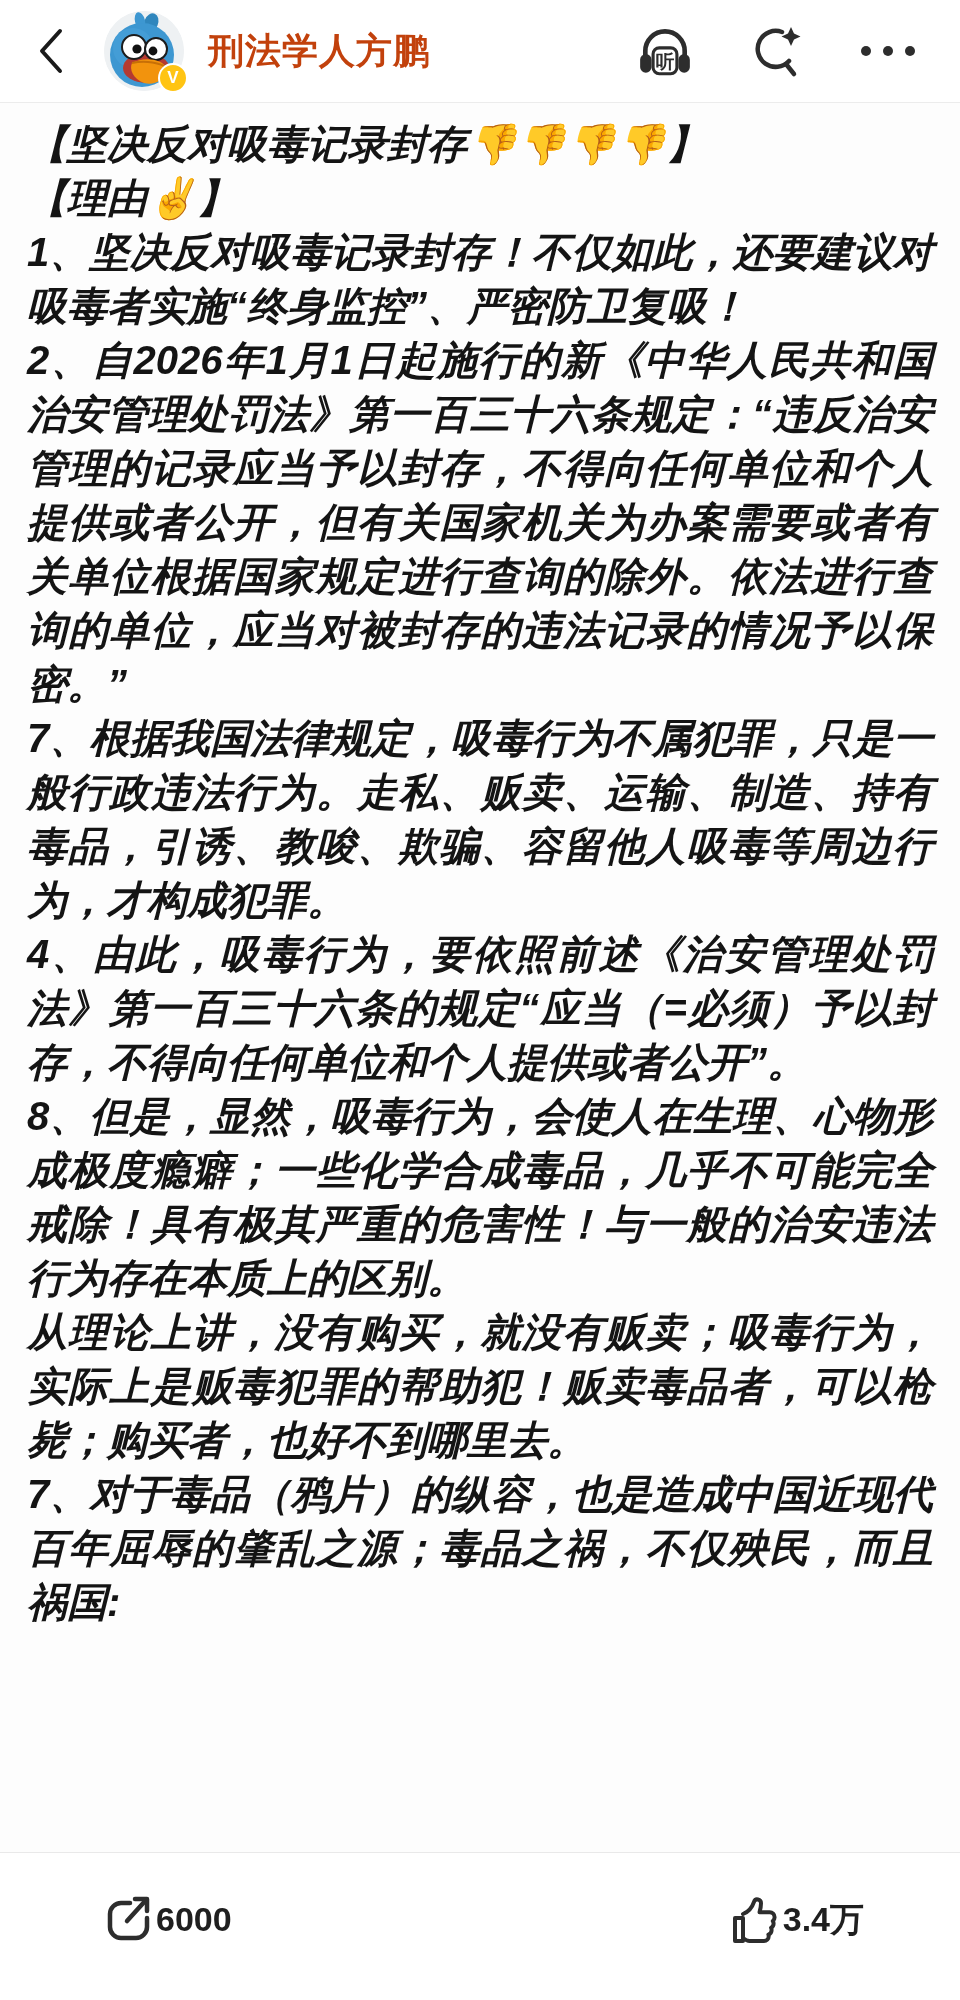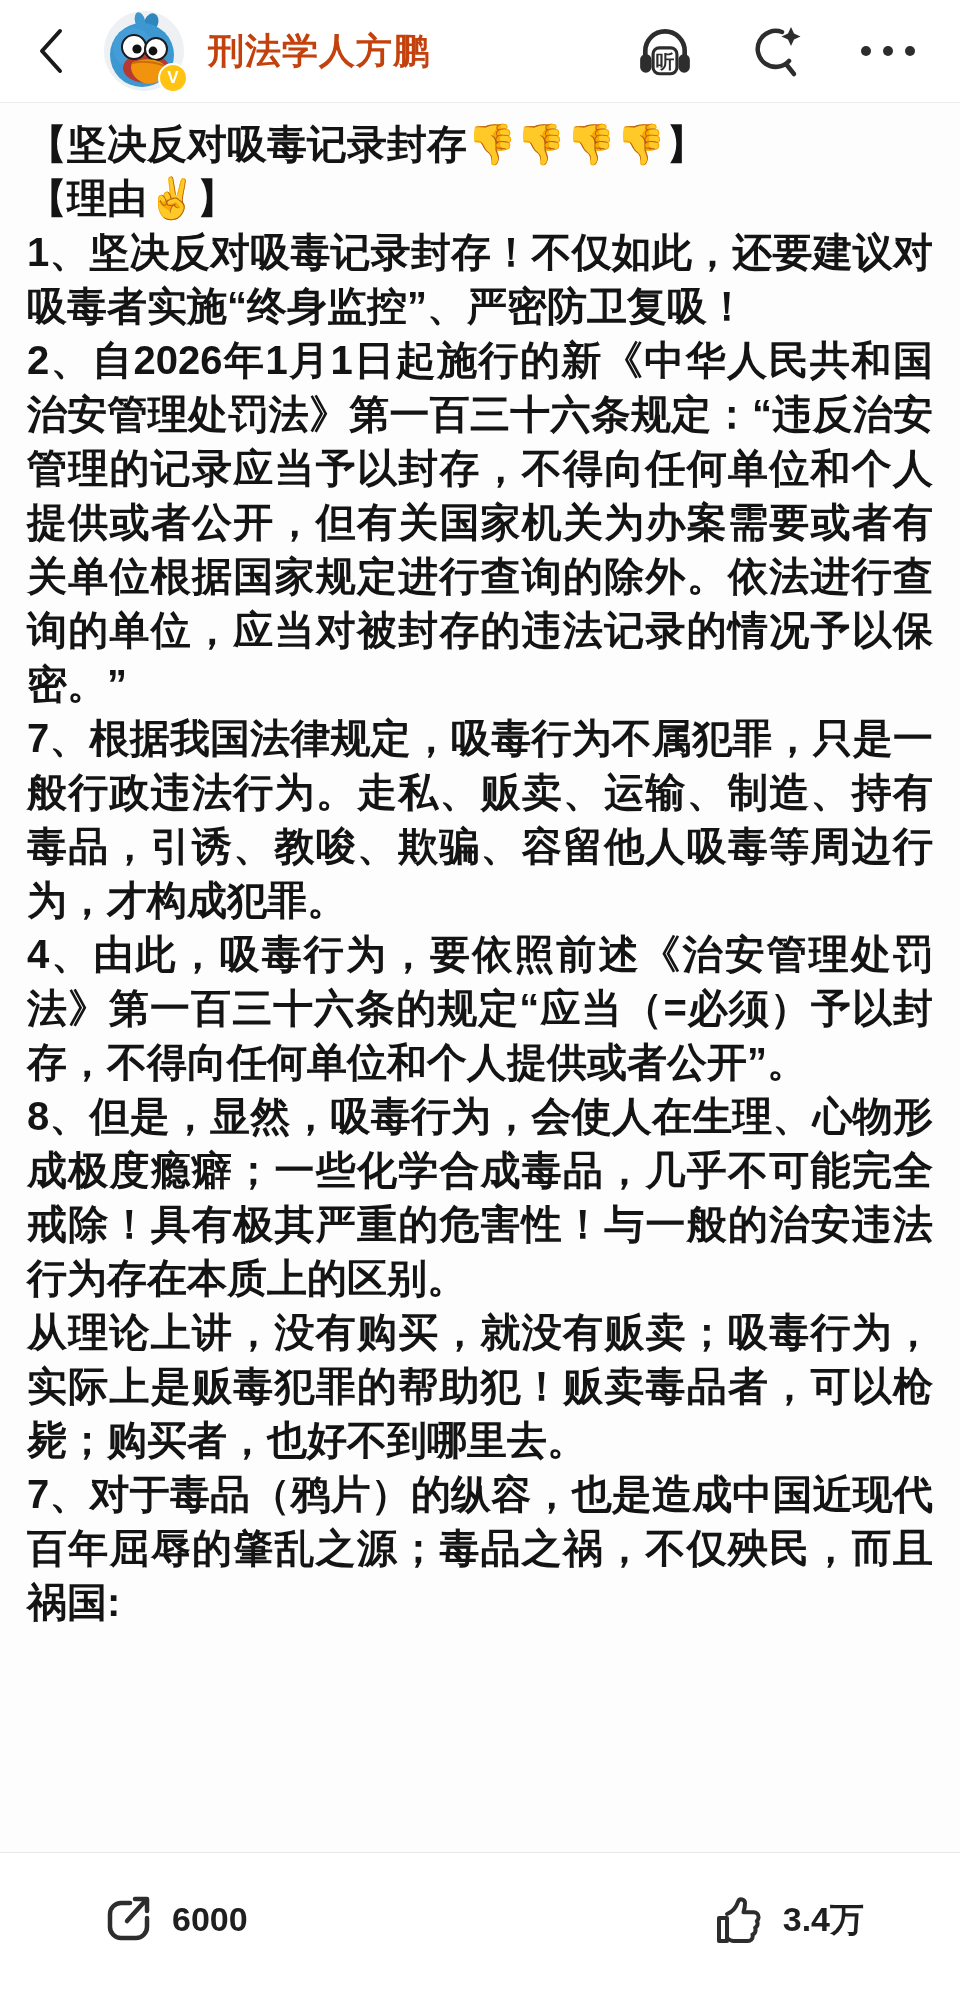--- a/index.html
+++ b/index.html
@@ -22,30 +22,30 @@
     font-weight:700; font-size:17px; display:flex; align-items:center; justify-content:center;
   }
   .header-title { margin-left:24px; font-size:36px; font-weight:700; color:#c2410c; letter-spacing:1px; }
   .header-spacer { flex:1; }
   .header-actions { display:flex; align-items:center; gap:52px; }
   .h-icon { display:flex; align-items:center; justify-content:center; cursor:pointer; }
   
   .content { padding:14px 27px 0 27px; background:#fdfdfd; }
   .para {
     font-size:40px; line-height:54px; font-weight:700; color:#141414;
-    text-align:justify; word-break:break-all;
+    text-align:justify; word-break:break-all;font-style:italic;
   }
   
   .footer {
     position:absolute; left:0; bottom:0; width:960px; height:148px;
     background:#ffffff; border-top:1px solid #e9e9e9;
     display:flex; align-items:center; justify-content:space-between;
     padding:0 96px 14px 100px;
   }
-  .stat { display:flex; align-items:center; gap:16px; cursor:pointer; }
+  .stat { display:flex; align-items:center; gap:0; cursor:pointer; }
   .stat-num { font-size:34px; font-weight:700; color:#1f1f1f; }
   svg { display:block; }
 </style>
 </head>
 <body>
 
 <div class="header">
 
   <div class="back-btn">
     <span>

